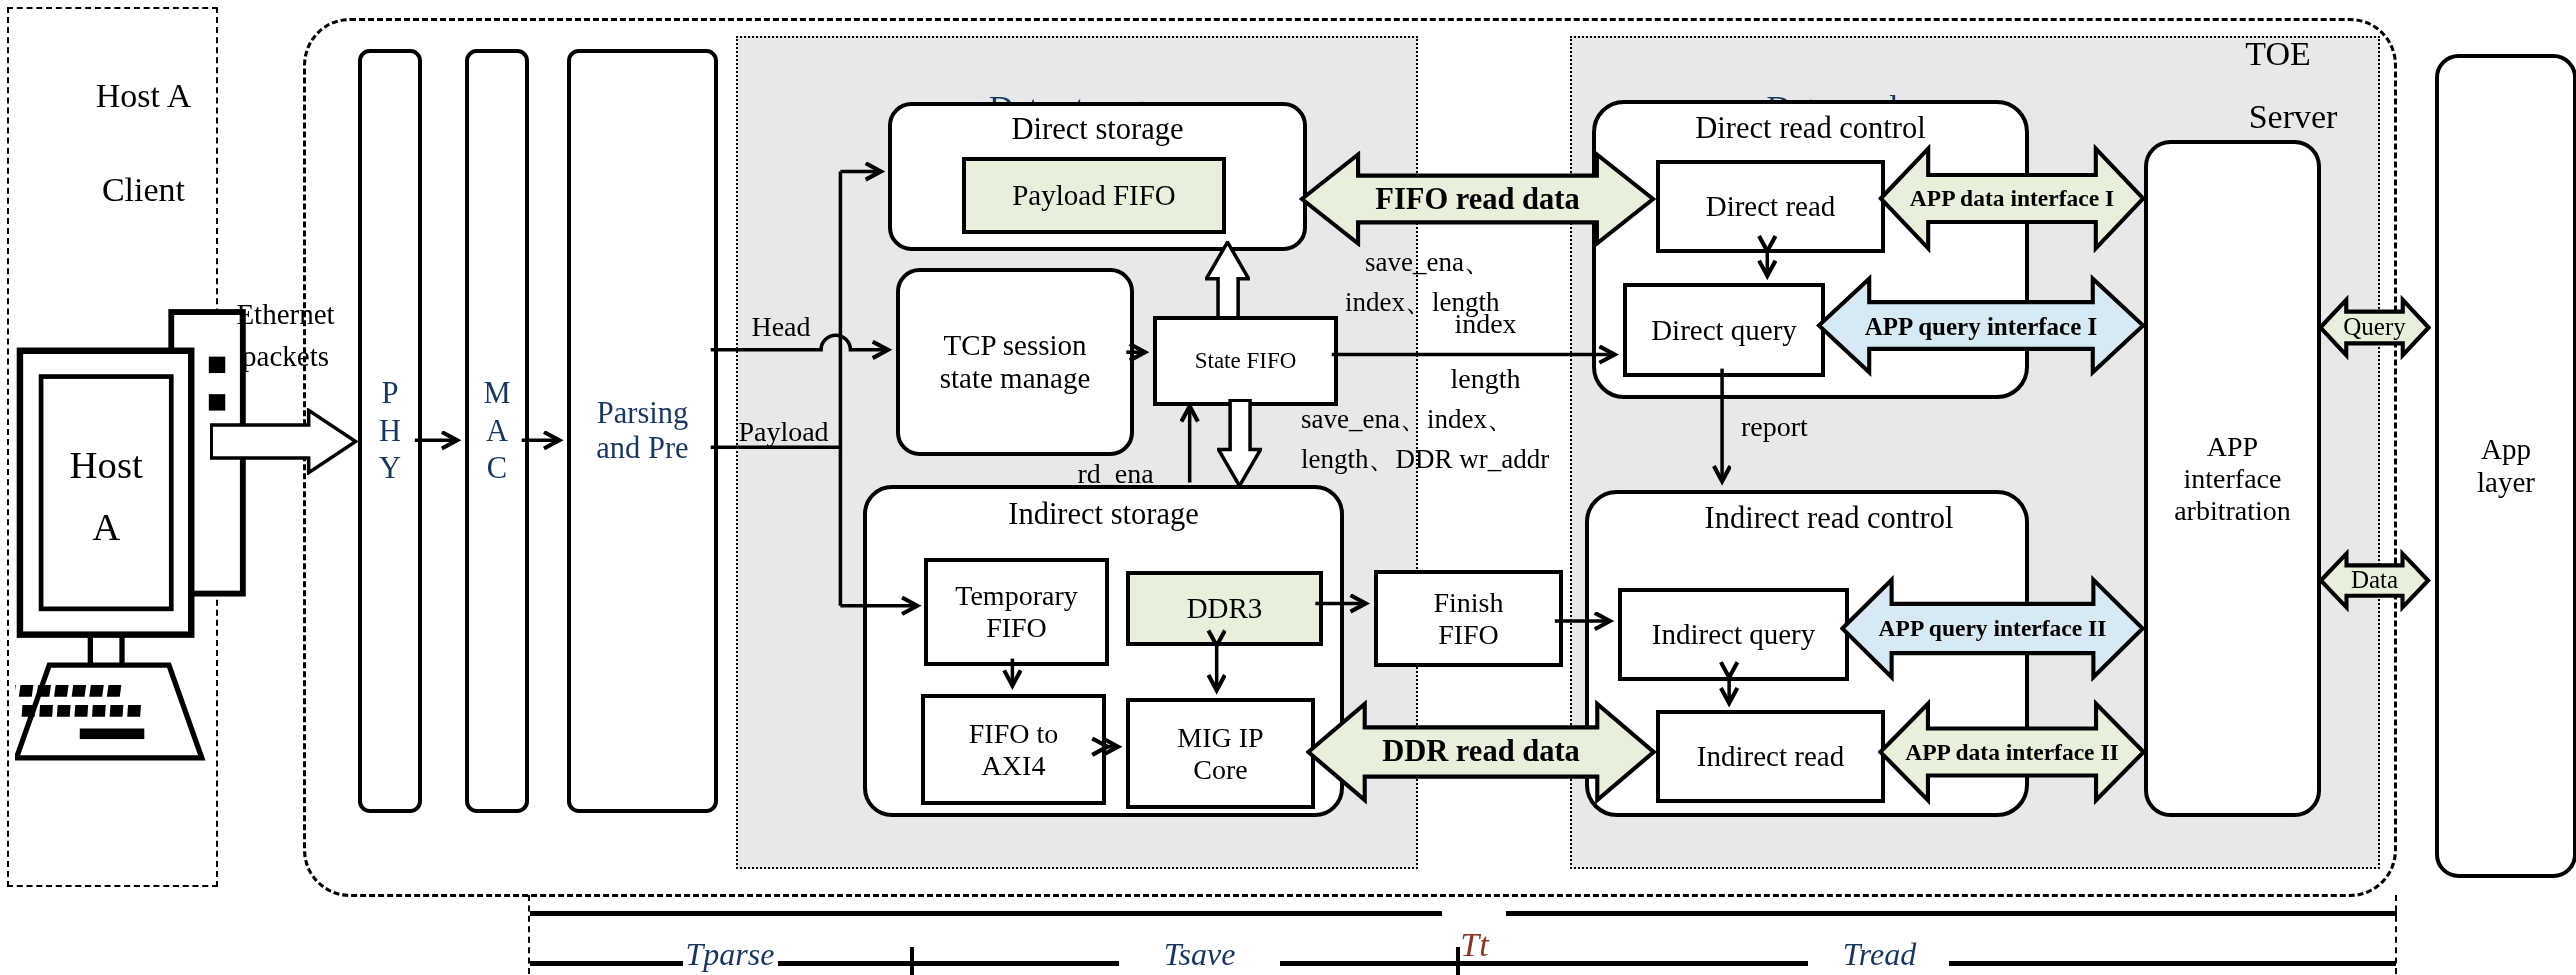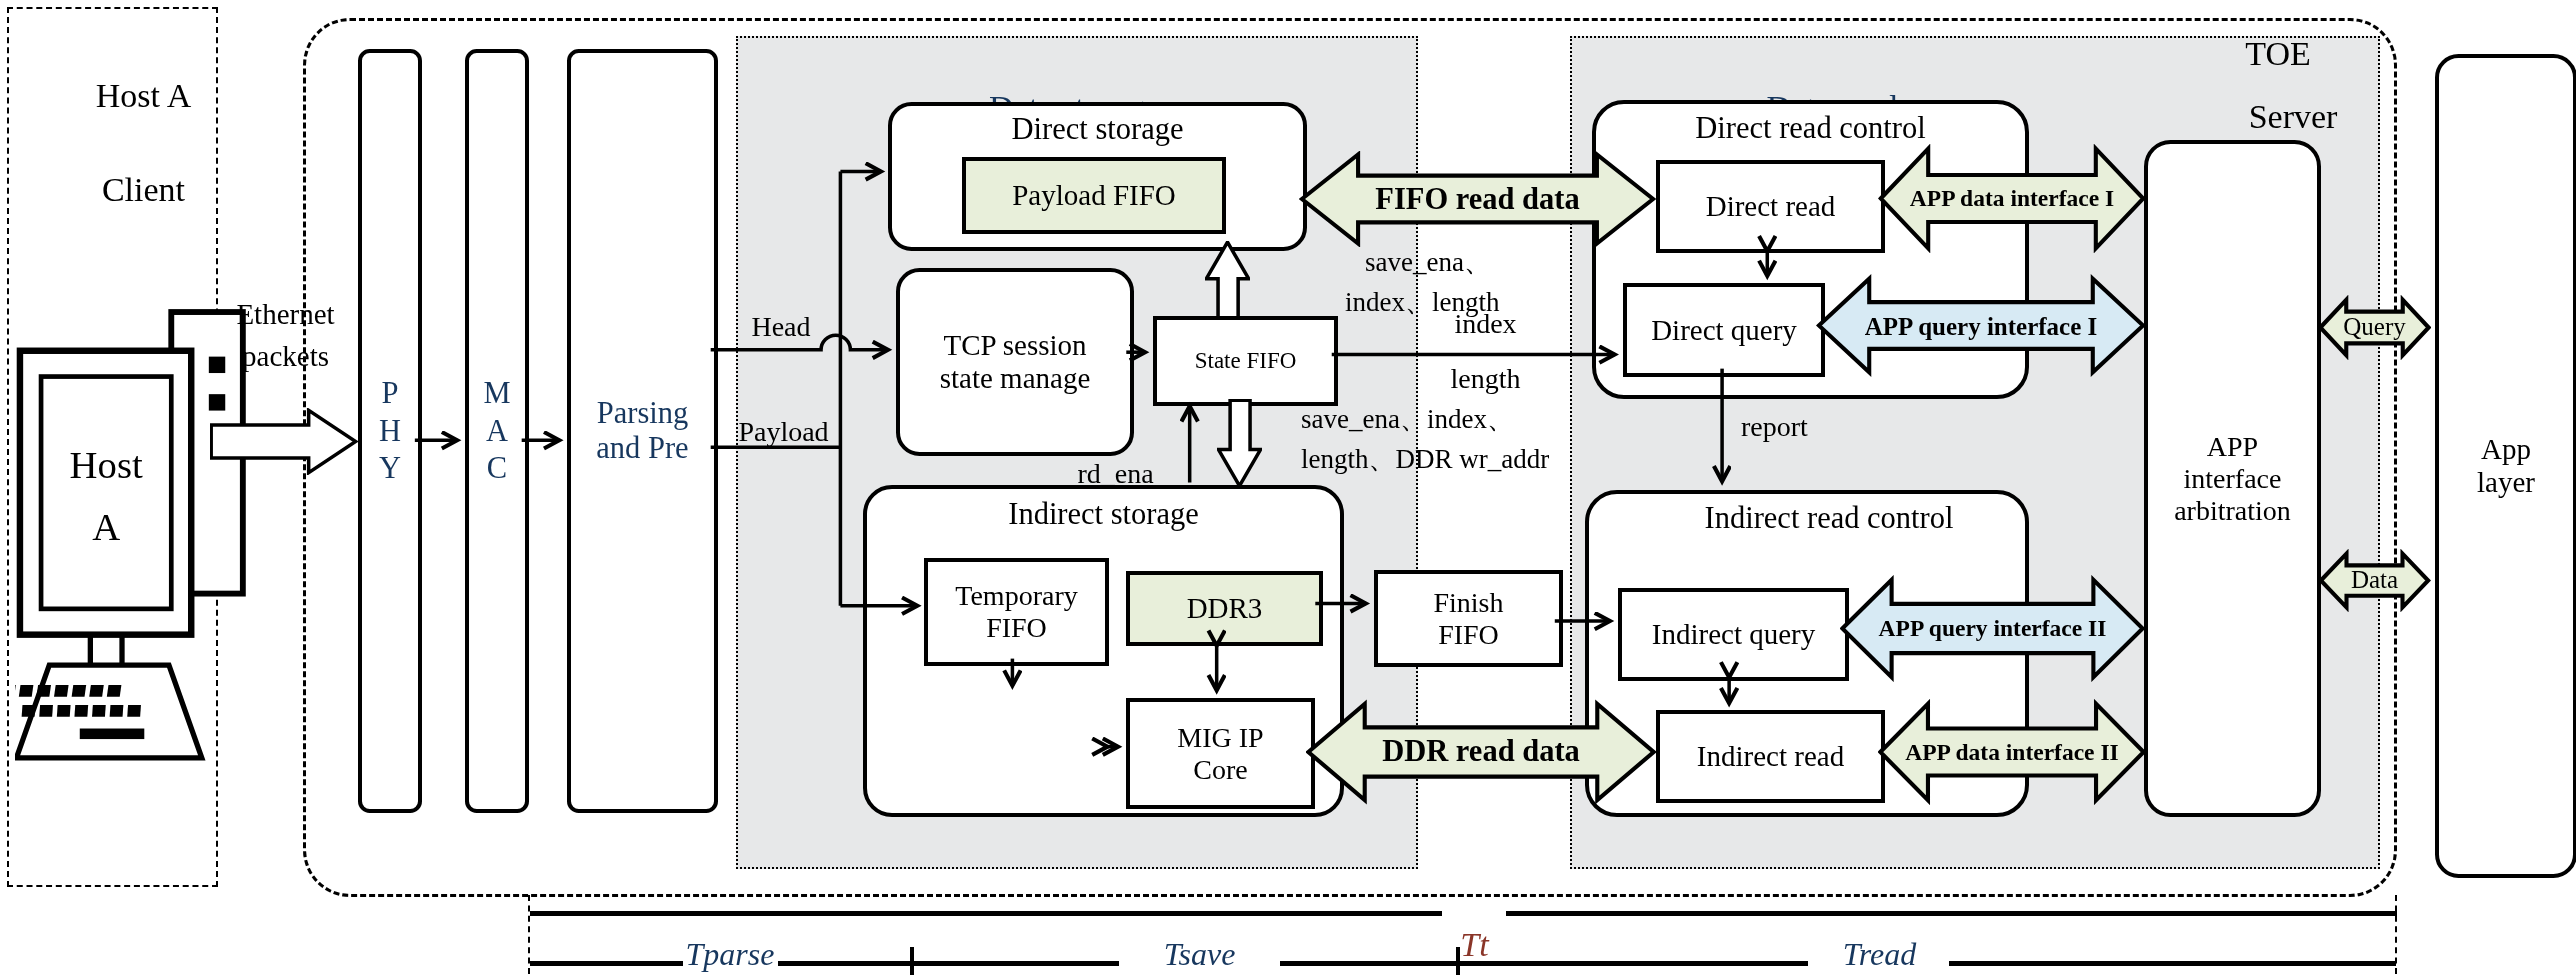--- a/index.html
+++ b/index.html
@@ -111,20 +111,24 @@
   <div class="abs rbox" style="left:863px;top:485px;width:473px;height:324px;border-radius:29px;">
     <div class="title-top" style="top:8.2px;font-size:30.5px;">Indirect storage</div>
   </div>
   <div class="abs rbox center-flex" style="left:924px;top:558px;width:177px;height:100px;">
     <div style="font-size:28px;">Temporary</div>
     <div style="font-size:28px;">FIFO</div>
   </div>
   <div class="abs gbox center-flex" style="left:1126px;top:571px;width:189px;height:67px;">
     <div style="font-size:29px;">DDR3</div>
   </div>
+  <div class="abs rbox center-flex" style="left:921px;top:694px;width:177px;height:103px;">
+    <div style="font-size:28px;">FIFO to</div>
+    <div style="font-size:28px;">AXI4</div>
+  </div>
   <div class="abs rbox center-flex" style="left:1126px;top:698px;width:181px;height:103px;">
     <div style="font-size:28px;">MIG IP</div>
     <div style="font-size:28px;">Core</div>
   </div>
 
   <div class="abs rbox center-flex" style="left:1374px;top:570px;width:181px;height:89px;">
     <div style="font-size:28px;">Finish</div>
     <div style="font-size:28px;">FIFO</div>
   </div>
 

